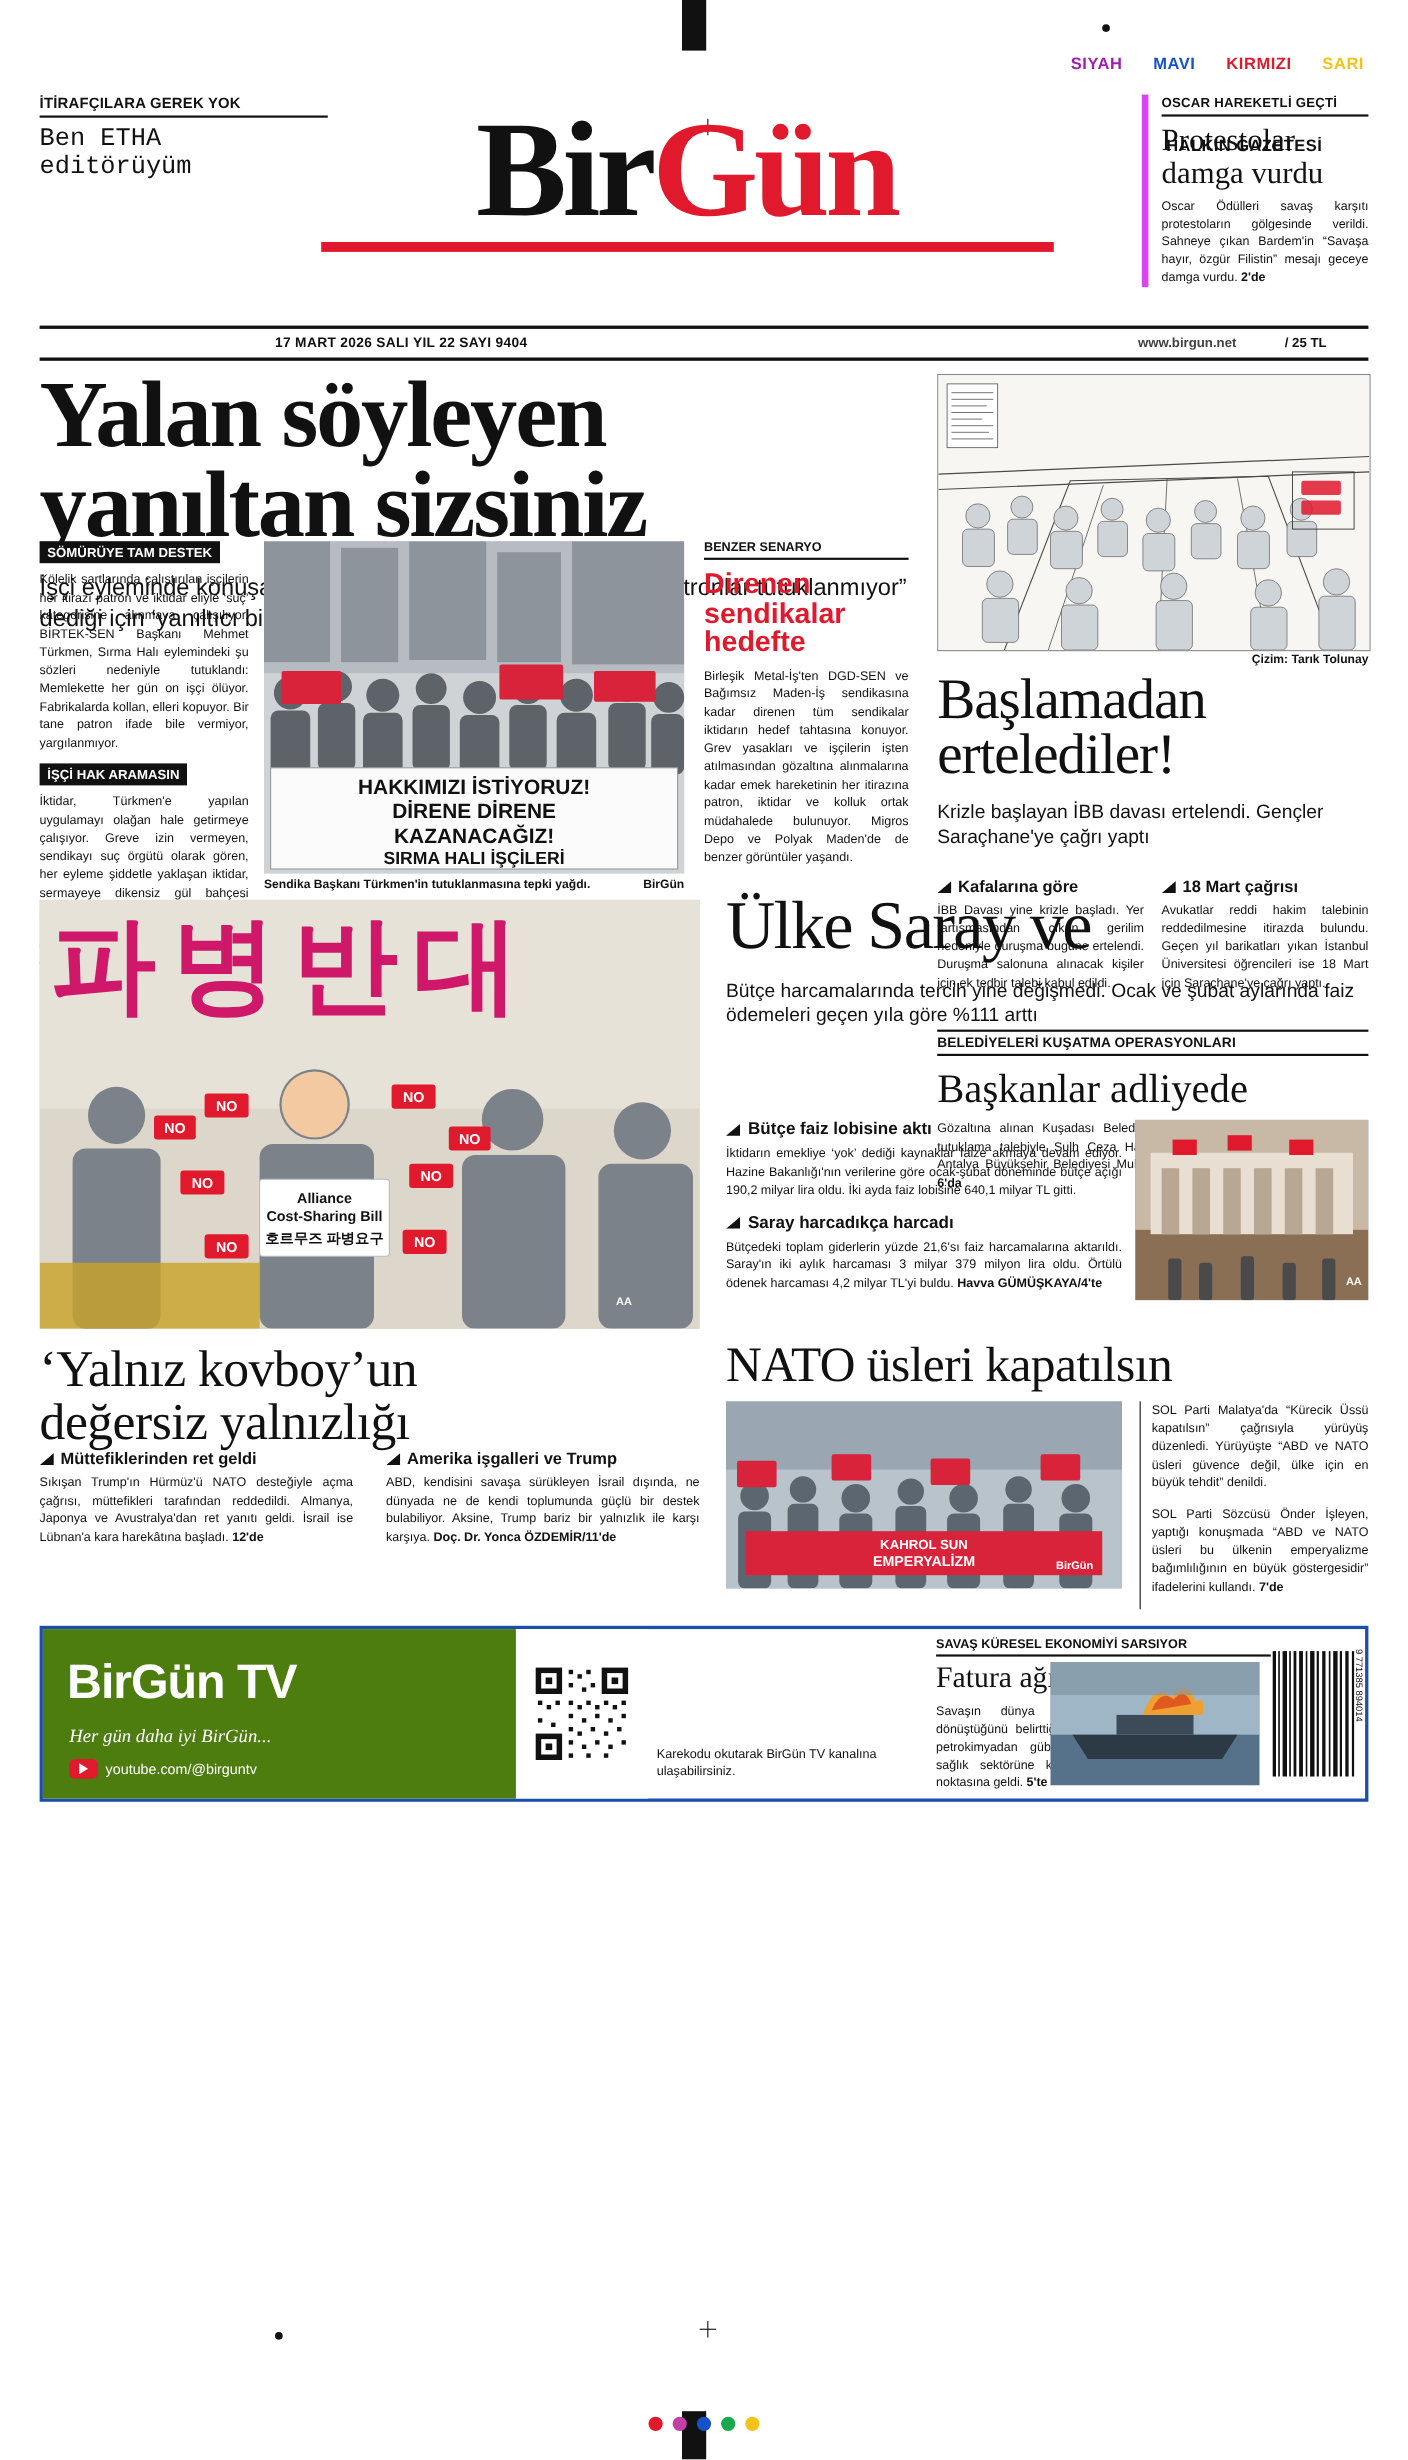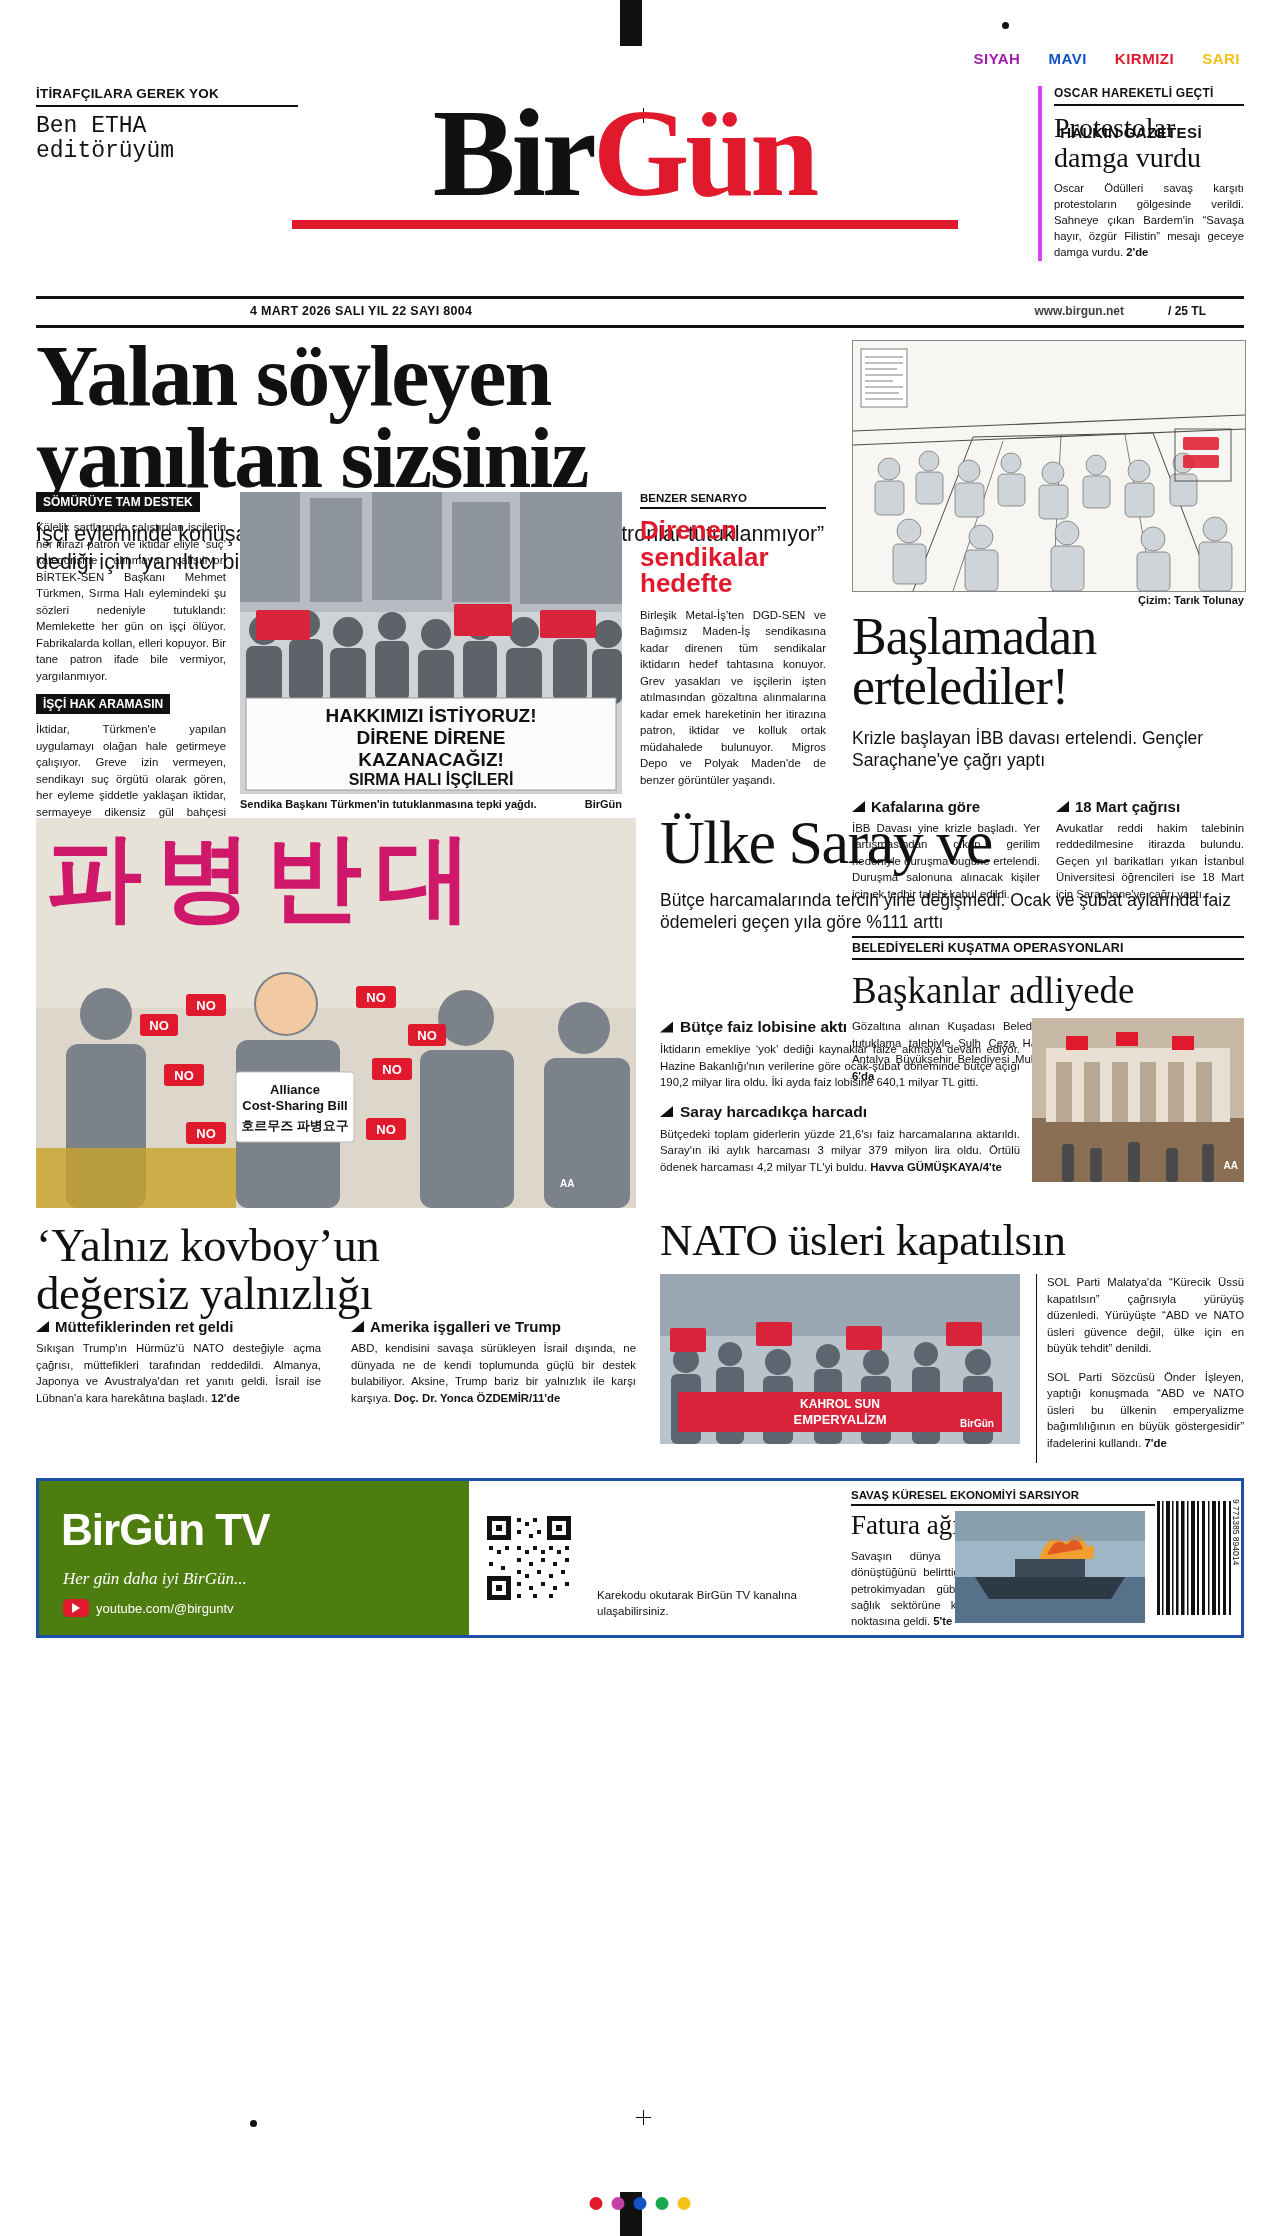--- a/index.html
+++ b/index.html
@@ -23,21 +23,21 @@
   .mh-left h2{font-family:Liberation Mono, monospace;font-weight:400;font-size:23px;line-height:1.07;margin:0 0 9px 0;}
   .mh-left p{font-family:"Liberation Sans",sans-serif;font-size:11.3px;line-height:1.42;margin:0;color:#222;text-align:justify;}
   .mh-left p b{font-weight:700;}
 
   .logo-wrap{position:absolute;left:238px;top:6px;width:700px;text-align:center;}
   .logo{font-family:"Liberation Serif",serif;font-weight:700;font-size:124px;line-height:1;letter-spacing:-4px;margin:0;}
   .logo .red{color:#e1192d;}
   .logo-underline{position:absolute;left:256px;top:134px;width:666px;height:9px;background:#e1192d;}
   .halkin{position:absolute;right:42px;top:38px;font-family:"Liberation Sans",sans-serif;font-weight:700;font-size:15px;letter-spacing:.4px;}
 
-  .mh-right{position:absolute;right:0;top:0;width:206px;border-left:4px solid #d946ef;padding-left:12px;box-sizing:border-box;}
+  .mh-right{position:absolute;right:0;top:0;width:206px;border-left:6px solid #d946ef;padding-left:12px;box-sizing:border-box;}
   .mh-right .kicker{font-size:12px;}
   .mh-right h2{font-family:"Liberation Serif",serif;font-weight:400;font-size:28px;line-height:1.06;margin:0 0 8px 0;}
   .mh-right p{font-family:"Liberation Sans",sans-serif;font-size:11.3px;line-height:1.42;margin:0;text-align:justify;}
 
   .dateline{position:absolute;top:296px;left:36px;width:1208px;border-top:3px solid #111;border-bottom:3px solid #111;height:26px;}
   .dateline .dl-in{position:relative;height:26px;}
   .dl-date{position:absolute;left:214px;top:5px;font-family:"Liberation Sans",sans-serif;font-weight:700;font-size:12.5px;letter-spacing:.3px;}
   .dl-web{position:absolute;right:120px;top:5px;font-family:"Liberation Sans",sans-serif;font-weight:700;font-size:12px;color:#404040;}
   .dl-price{position:absolute;right:38px;top:5px;font-family:"Liberation Sans",sans-serif;font-weight:700;font-size:12px;}
 
@@ -172,21 +172,21 @@
 
     <div class="mh-right">
       <div class="kicker">OSCAR HAREKETLİ GEÇTİ</div>
       <h2>Protestolar damga vurdu</h2>
       <p><span>Oscar Ödülleri savaş karşıtı protestoların gölgesinde verildi. Sahneye çıkan Bardem'in “Savaşa hayır, özgür Filistin” mesajı geceye damga vurdu.</span> <b>2'de</b></p>
     </div>
   </div>
 
   <div class="dateline">
     <div class="dl-in">
-      <span class="dl-date">4 MART 2026 SALI YIL 22 SAYI 8004</span>
+      <span class="dl-date">17 MART 2026 SALI YIL 22 SAYI 9404</span>
       <span class="dl-web">www.birgun.net</span>
       <span class="dl-price">/ 25 TL</span>
     </div>
   </div>
 
   <div class="lead">
     <h1><span>Yalan söyleyen</span><br><span>yanıltan sizsiniz</span></h1>
     <p class="spot">İşçi eyleminde konuşan sendikacı Türkmen, “İşçiler ölüyor, patronlar tutuklanmıyor” dediği için ‘yanıltıcı bilgi yaymaktan’ tutuklandı</p>
   </div>
 

